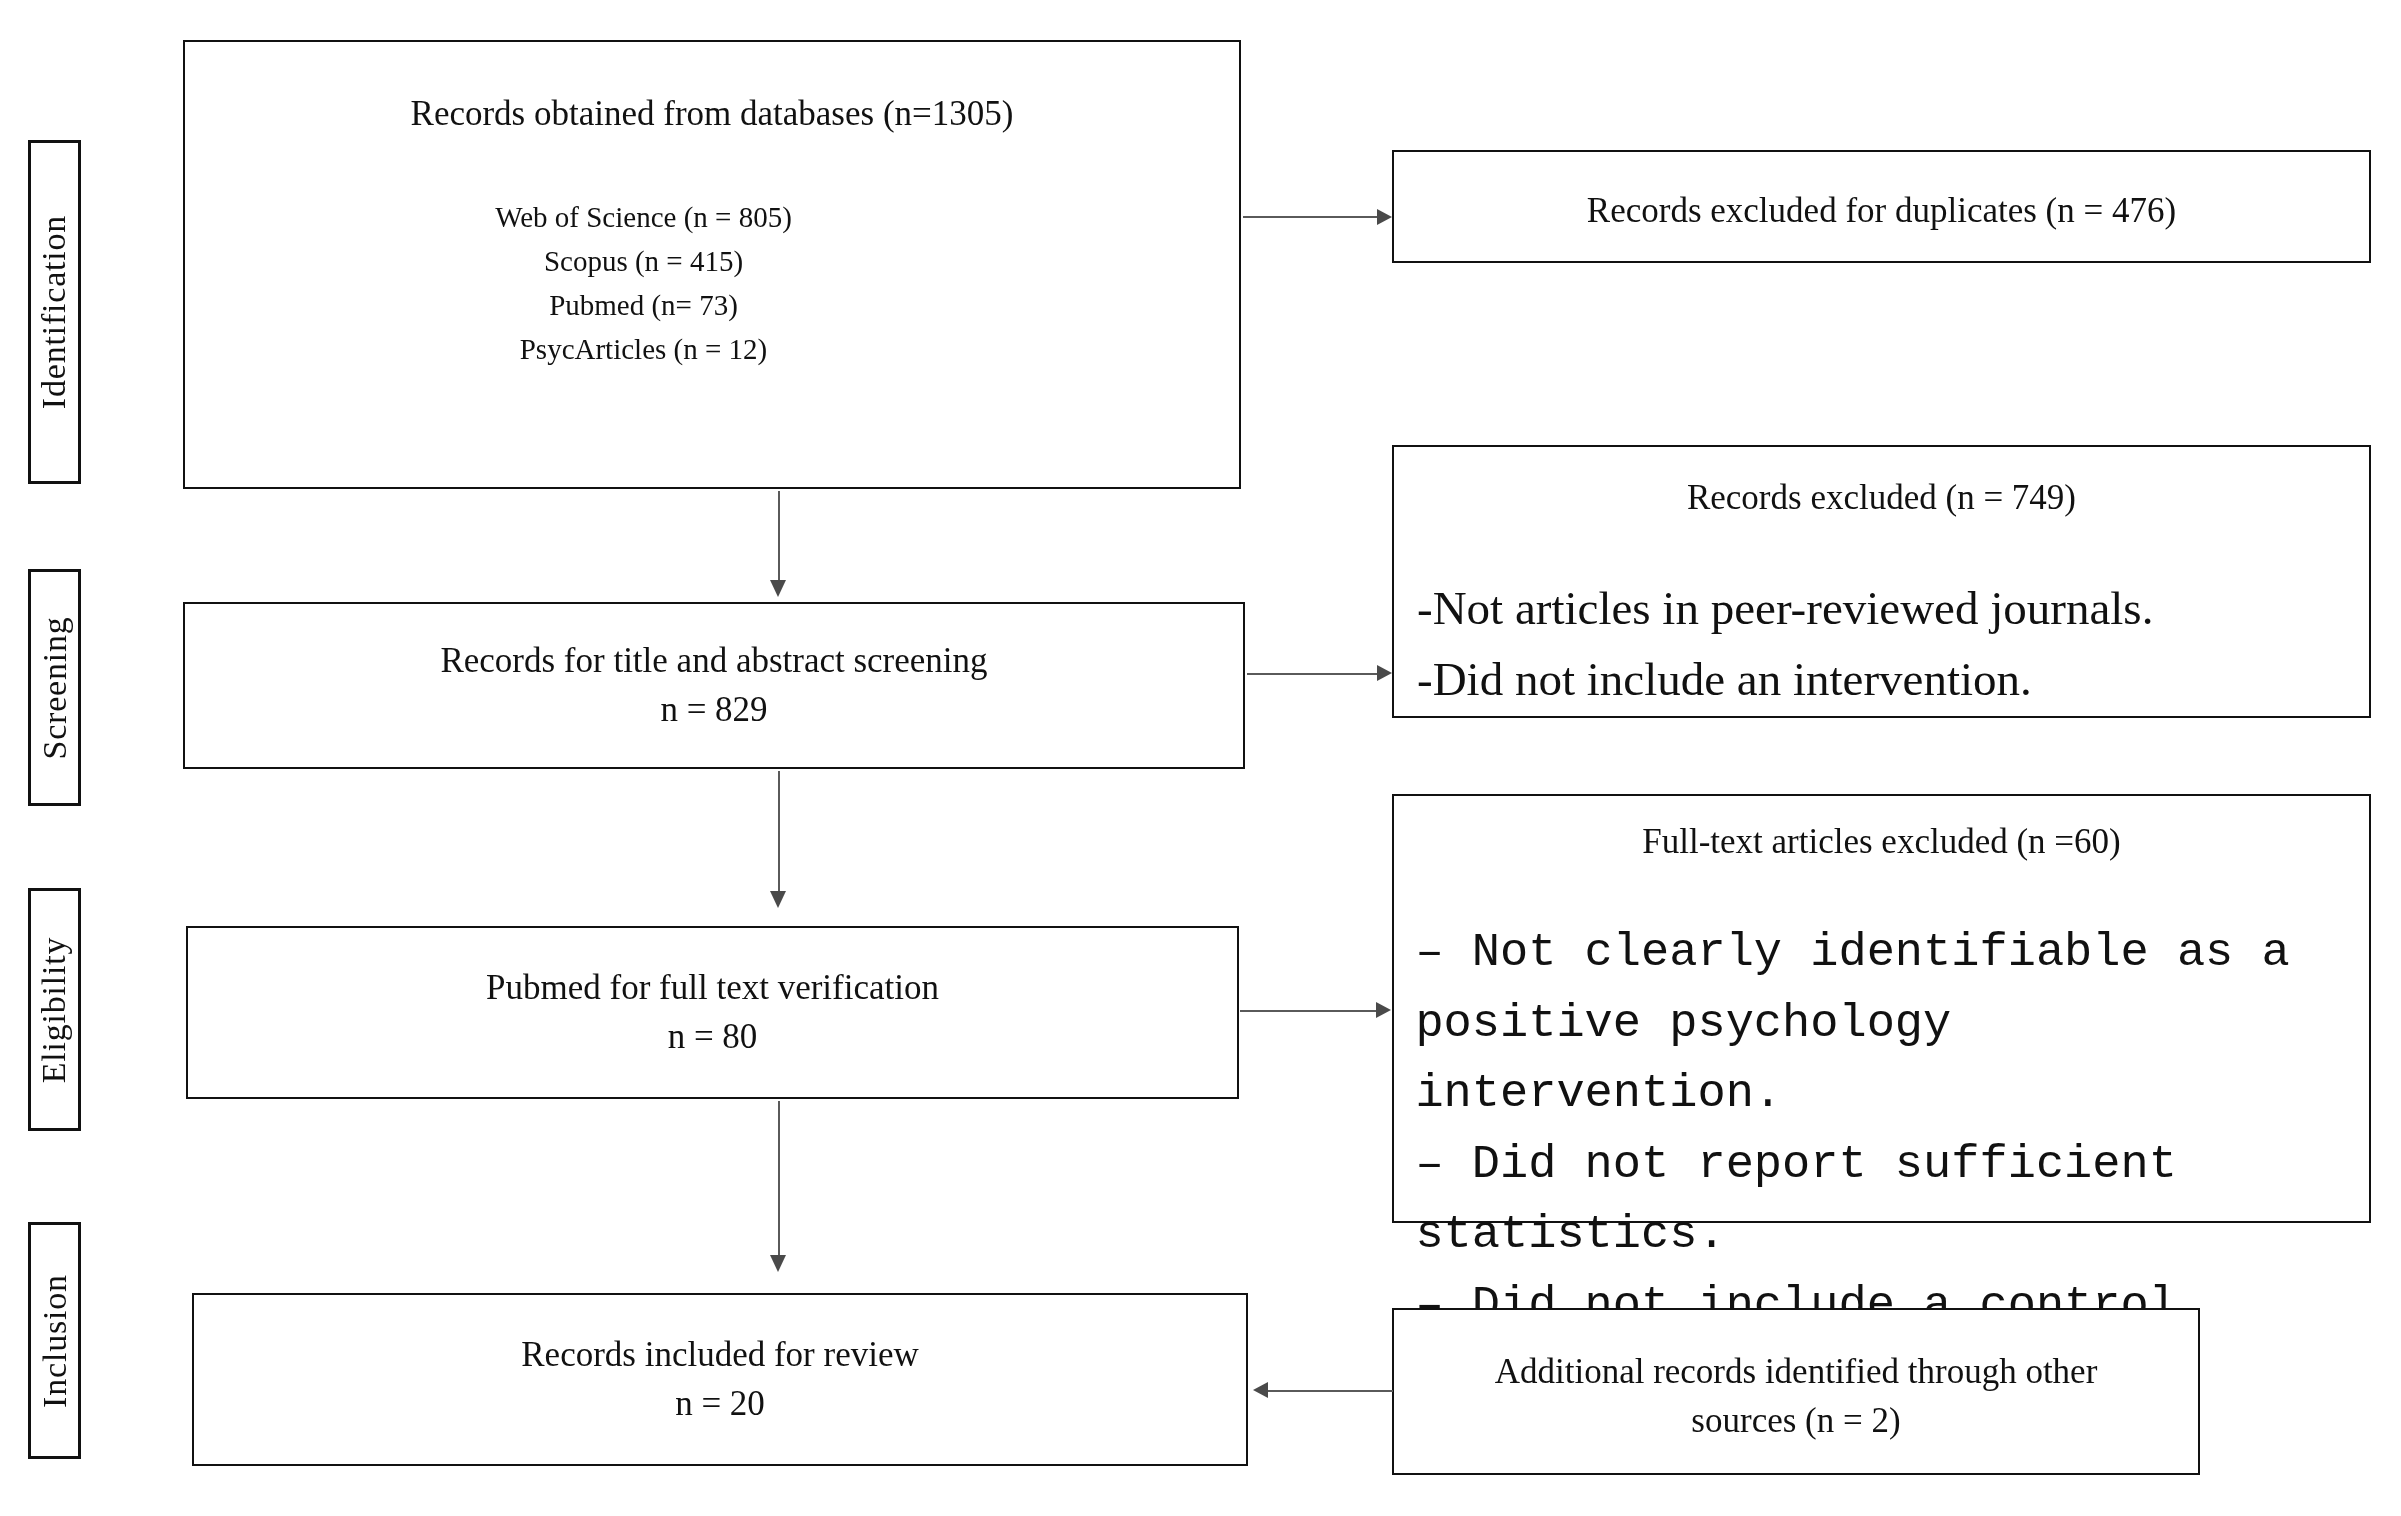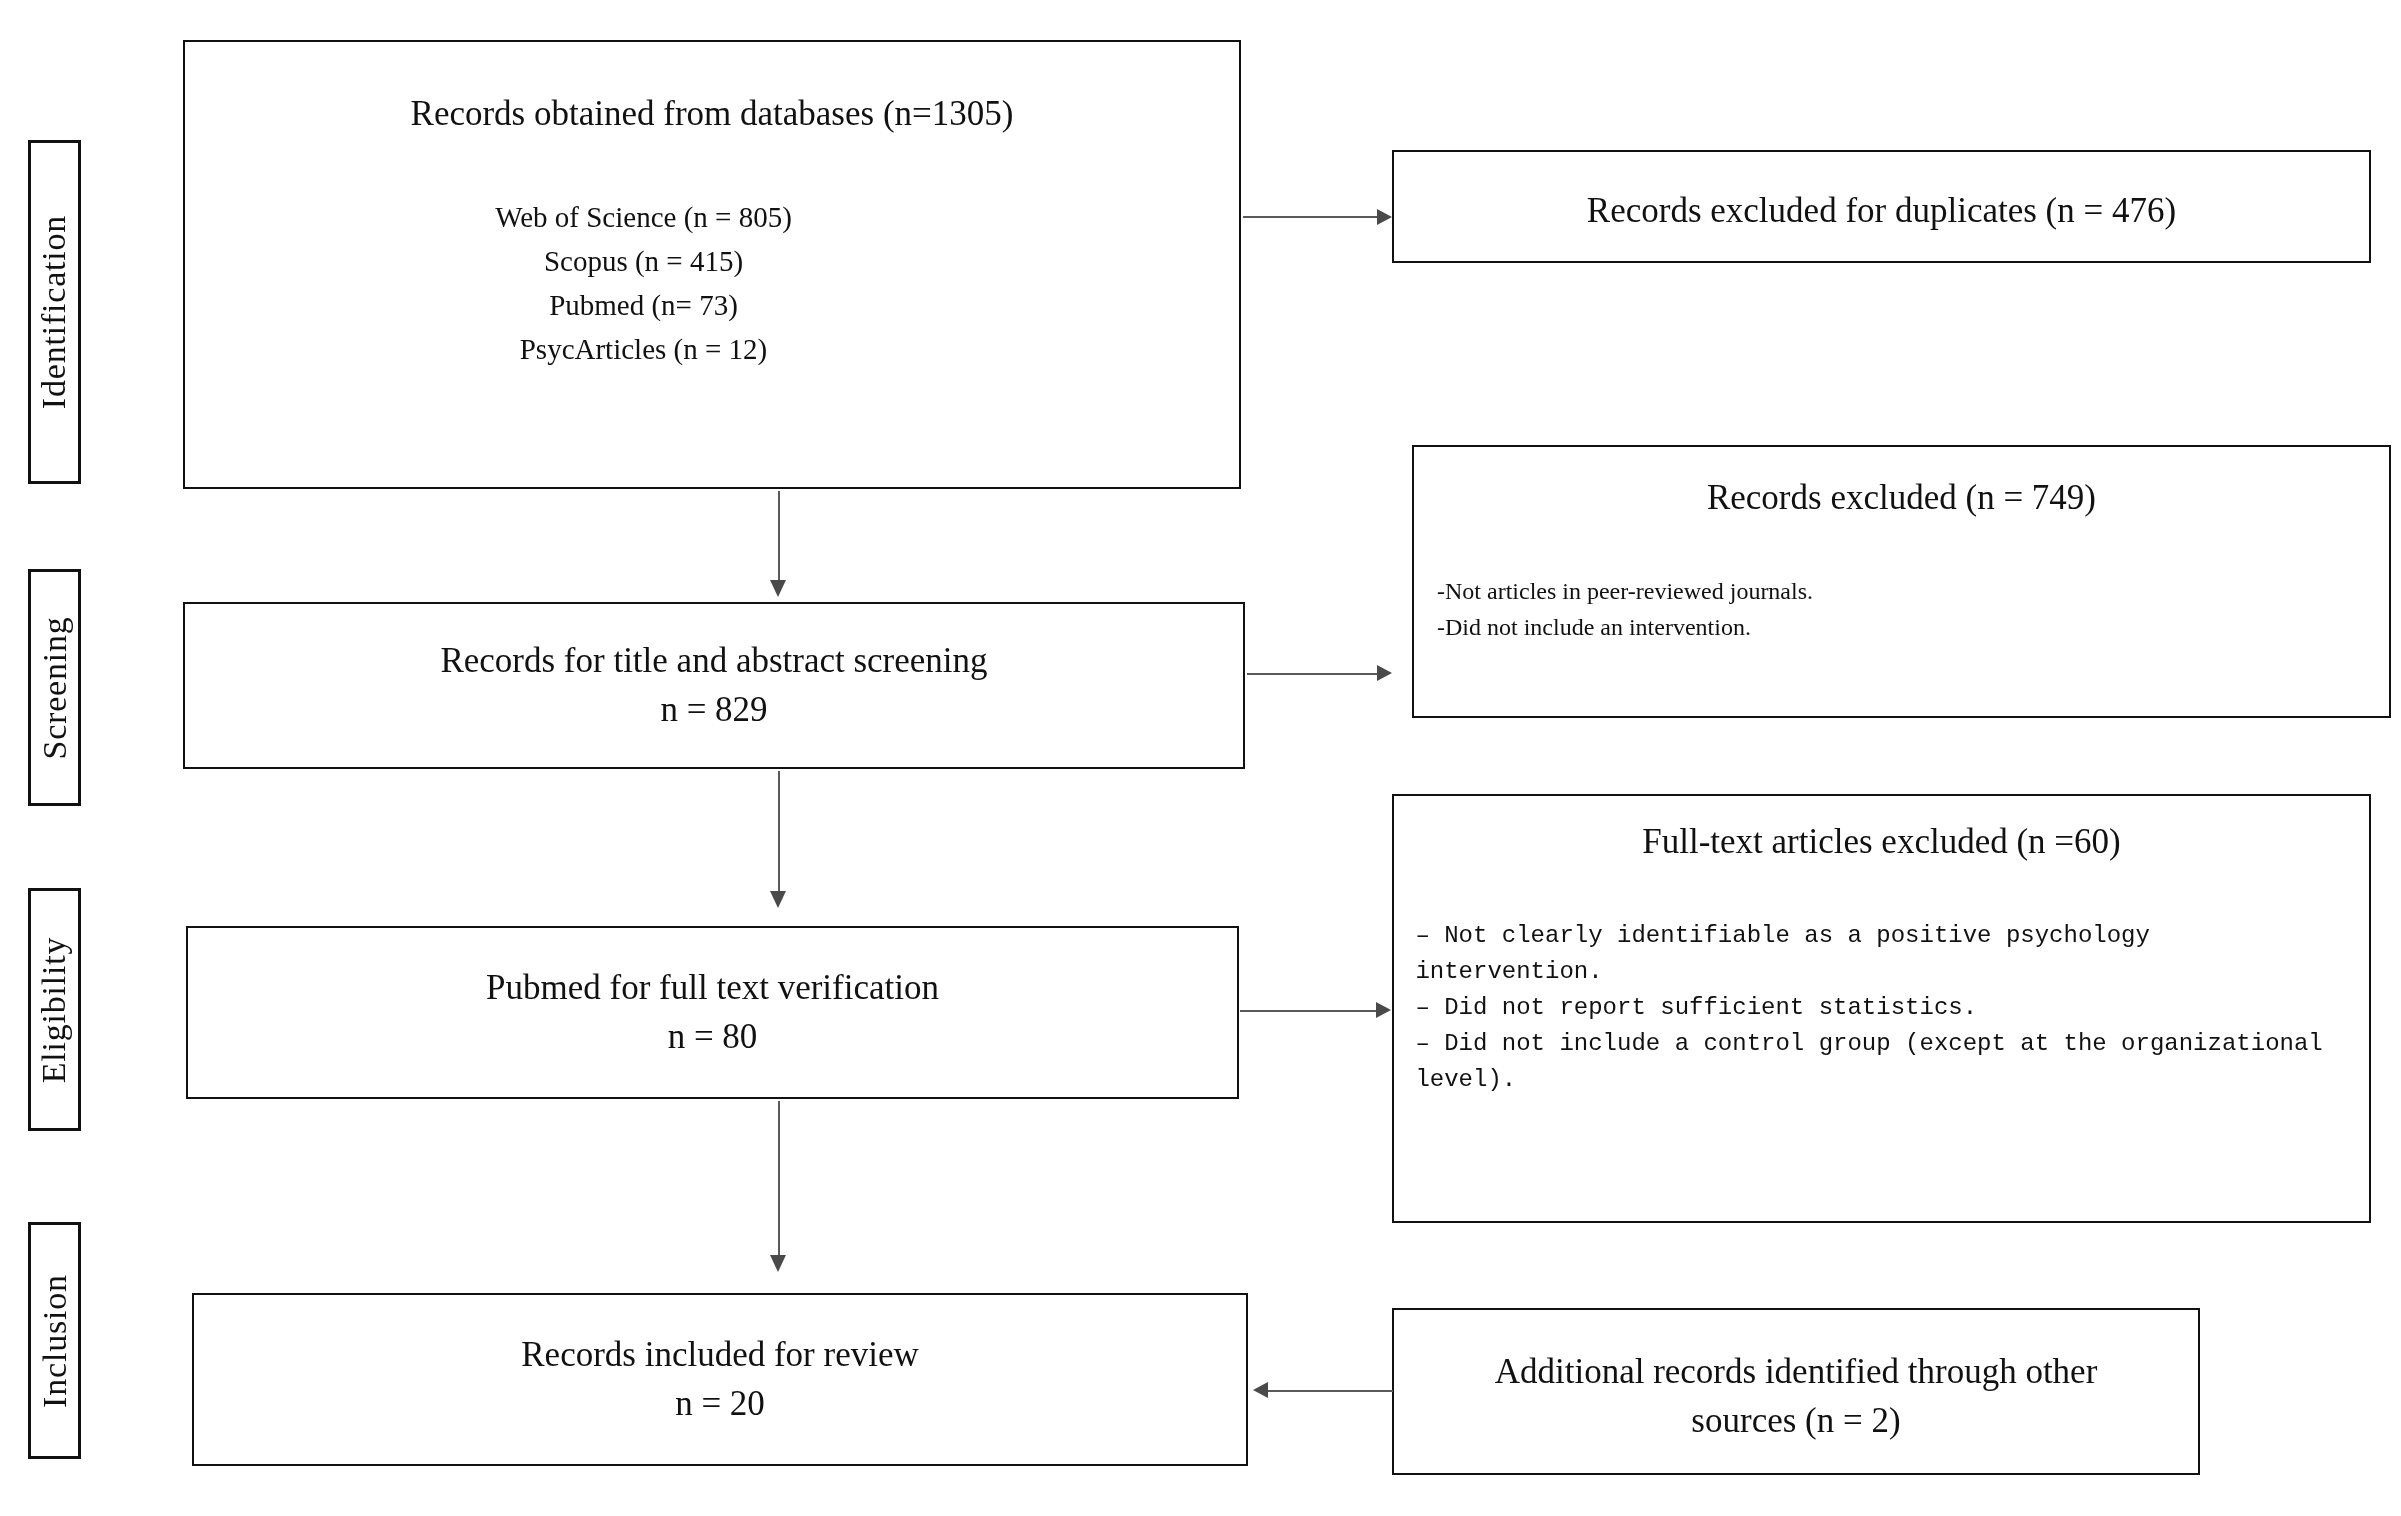--- a/index.html
+++ b/index.html
@@ -64,21 +64,21 @@
   .rb-title {
     position: absolute;
     left: 0; right: 0;
     text-align: center;
     font-size: 35px;
     line-height: 1.4;
   }
   .rb-list {
     position: absolute;
     text-align: left;
-    font-size: 24px;
+    font-size: 47px;
     line-height: 1.5;
   }
   .rb-list div { white-space: nowrap; }
   .rb-list.wrap div { white-space: normal; font-family: Liberation Mono, monospace; }
 
   
   .hline {
     position: absolute;
     height: 2.3px;
     background: #5a5a5a;
@@ -159,21 +159,21 @@
     <div class="boxtext center-v">
       <div>Records included for review</div>
       <div>n = 20</div>
     </div>
   </div>
 
   <div class="box" style="left:1392px; top:150px; width:979px; height:113px;">
     <div class="rb-title" style="top:34px;">Records excluded for duplicates (n = 476)</div>
   </div>
 
-  <div class="box" style="left:1392px; top:445px; width:979px; height:273px;margin-left:20px;">
+  <div class="box" style="left:1392px; top:445px; width:979px; height:273px;">
     <div class="rb-title" style="top:26px;">Records excluded (n = 749)</div>
     <div class="rb-list" style="left:23px; top:126px; right:15.3px;">
       <div>-Not articles in peer-reviewed journals.</div>
       <div>-Did not include an intervention.</div>
     </div>
   </div>
 
   <div class="box" style="left:1392px; top:794px; width:979px; height:429px;">
     <div class="rb-title" style="top:20.6px;">Full-text articles excluded (n =60)</div>
     <div class="rb-list wrap" style="left:21.4px; top:122px; width:928px;">

